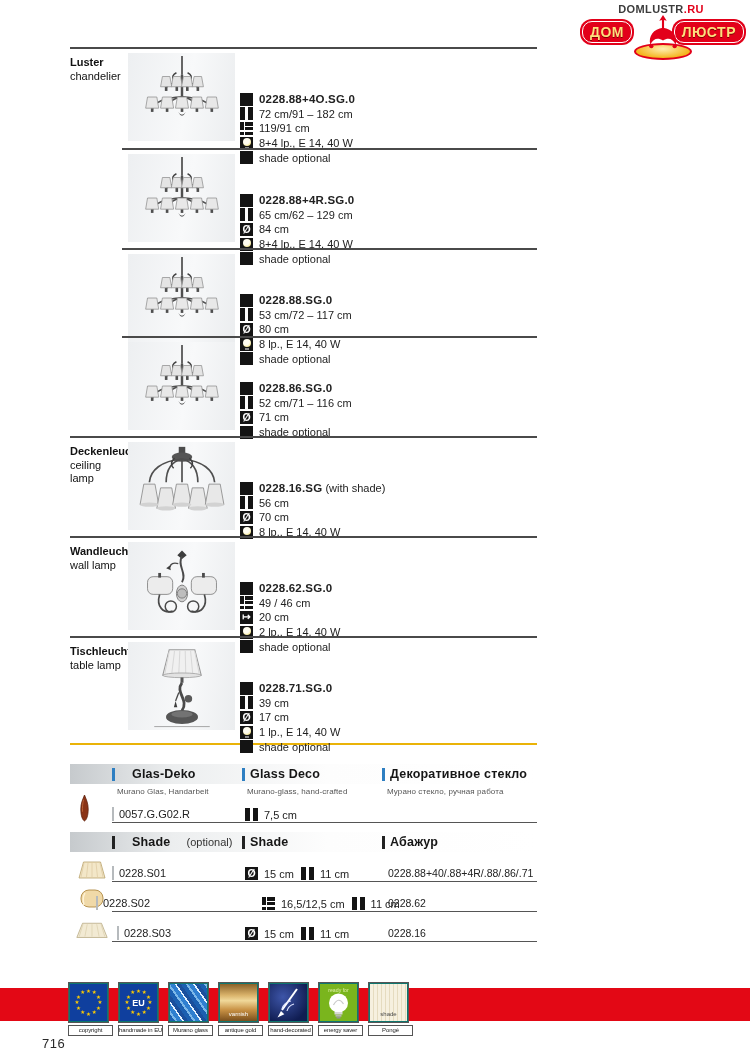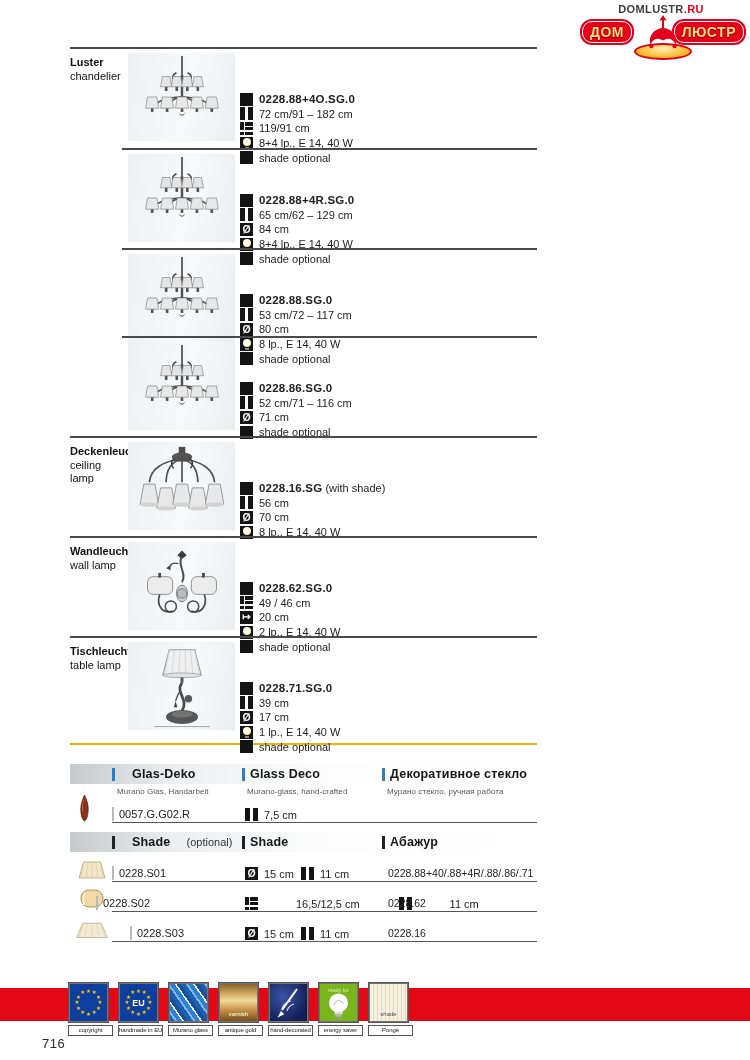--- a/index.html
+++ b/index.html
@@ -84,21 +84,21 @@
   .sh-row{position:relative;height:30px;}
   .sh-row .underline{position:absolute;left:42px;right:0;bottom:0;height:1px;background:#555;}
   .sh-img{position:absolute;left:4px;bottom:2px;width:36px;height:24px;display:flex;align-items:flex-end;}
   .sh-img svg{width:100%;height:100%;}
   .sh-models{position:absolute;left:318px;bottom:3px;font-size:10.5px;color:#222;white-space:nowrap;}
 
   
   .red-band{position:absolute;left:0;top:988px;width:750px;height:33px;background:#e30815;}
   .badges{position:absolute;left:68px;top:982px;display:flex;gap:5px;z-index:2;}
   .badge{width:45px;}
-  .badge-img{width:41px;height:41px;border:1px solid #555;background:#737373;padding:1px;box-sizing:border-box;}
+  .badge-img{width:41px;height:41px;border:1px solid #555;background:#0f766e;padding:1px;box-sizing:border-box;}
   .badge-art{width:37px;height:37px;position:relative;overflow:hidden;}
   .badge-art svg{position:absolute;left:0;top:0;width:37px;height:37px;}
   .art-eu{background:#0f3f9e;}
   .art-murano{background:repeating-linear-gradient(55deg,#1b5fb0 0 4px,#7db8e8 4px 6px,#2f7fd0 6px 10px,#e8f4ff 10px 11.5px,#1b4f9c 11.5px 15px);}
   .art-gold{background:linear-gradient(180deg,#8a6128,#d9b26a 30%,#f0d89a 45%,#c89144 70%,#7a4f1d);}
   .art-hand{background:radial-gradient(circle at 35% 35%,#3d55a8,#101d52 78%);}
   .art-energy{background:#7ab51d;}
   .art-ponge{background:repeating-linear-gradient(90deg,#f6f0df 0 3px,#e5dbbf 3px 4px);}
   .art-label{position:absolute;left:0;right:0;bottom:3px;text-align:center;font-size:6px;line-height:7px;}
   .art-label.light{color:#fff;}
@@ -549,36 +549,36 @@
           <div class="sh-row">
             <div class="sh-img">
               <svg>
                 <use href="#sym-shadeB"></use>
               </svg>
             </div>
             <div class="code-cell" style="left: 26px;">
               <span class="graybar"></span>
               <span>0228.S02</span>
             </div>
-            <div class="size-cell" style="left: 175px; gap: 32px;">
+            <div class="size-cell" style="left: 192px;">
               <span class="ic ic-dims"></span>
               <span>16,5/12,5 cm</span>
               <span class="ic ic-height" style="margin-left: 7px;"></span>
               <span>11 cm</span>
             </div>
             <div class="sh-models">0228.62</div>
             <div class="underline"></div>
           </div>
           <div class="sh-row">
             <div class="sh-img">
               <svg>
                 <use href="#sym-shadeC"></use>
               </svg>
             </div>
-            <div class="code-cell" style="left: 60px;">
+            <div class="code-cell" style="left: 47px;">
               <span class="graybar"></span>
               <span>0228.S03</span>
             </div>
             <div class="size-cell" style="left: 175px;">
               <span class="ic ic-diameter"></span>
               <span>15 cm</span>
               <span class="ic ic-height" style="margin-left: 7px;"></span>
               <span>11 cm</span>
             </div>
             <div class="sh-models">0228.16</div>

